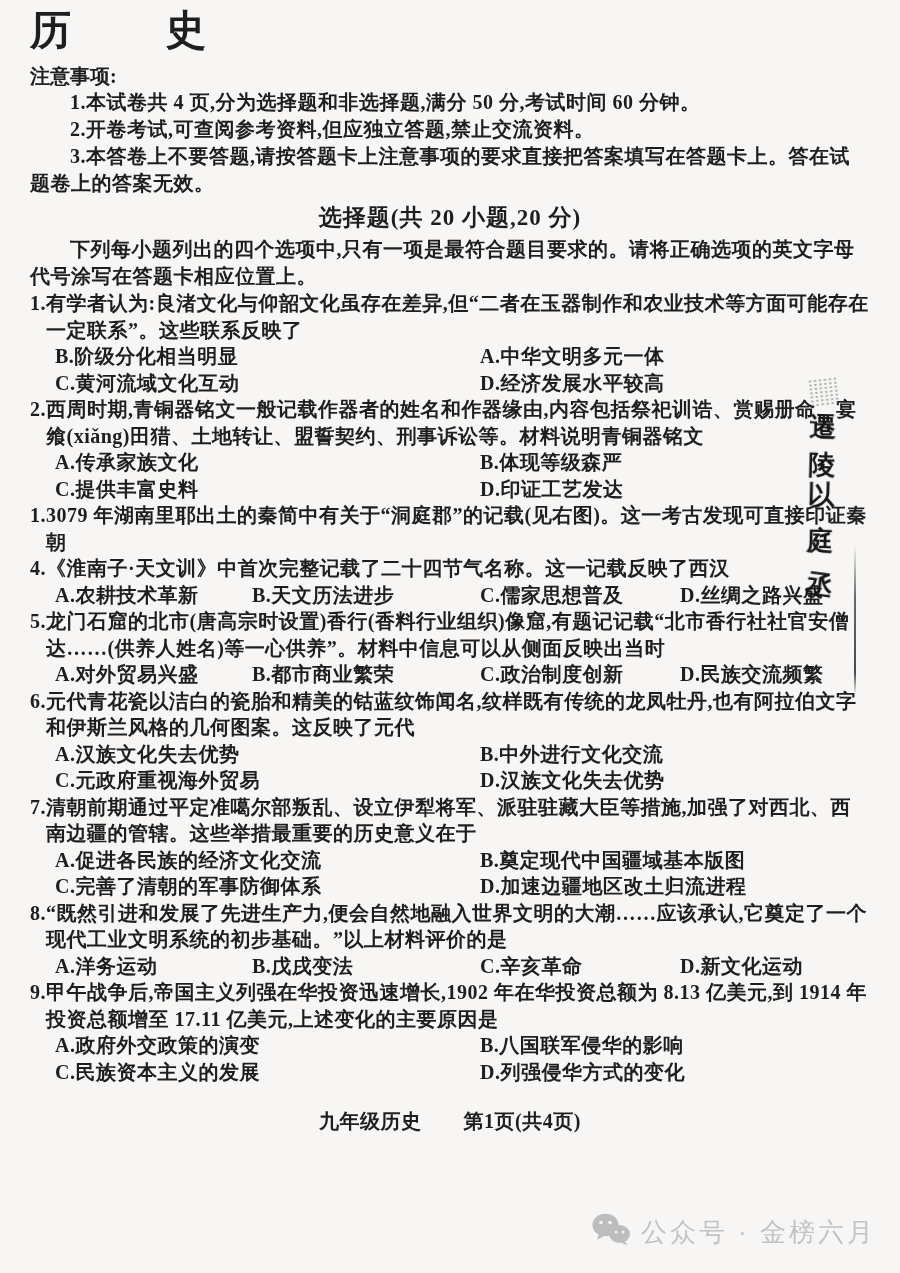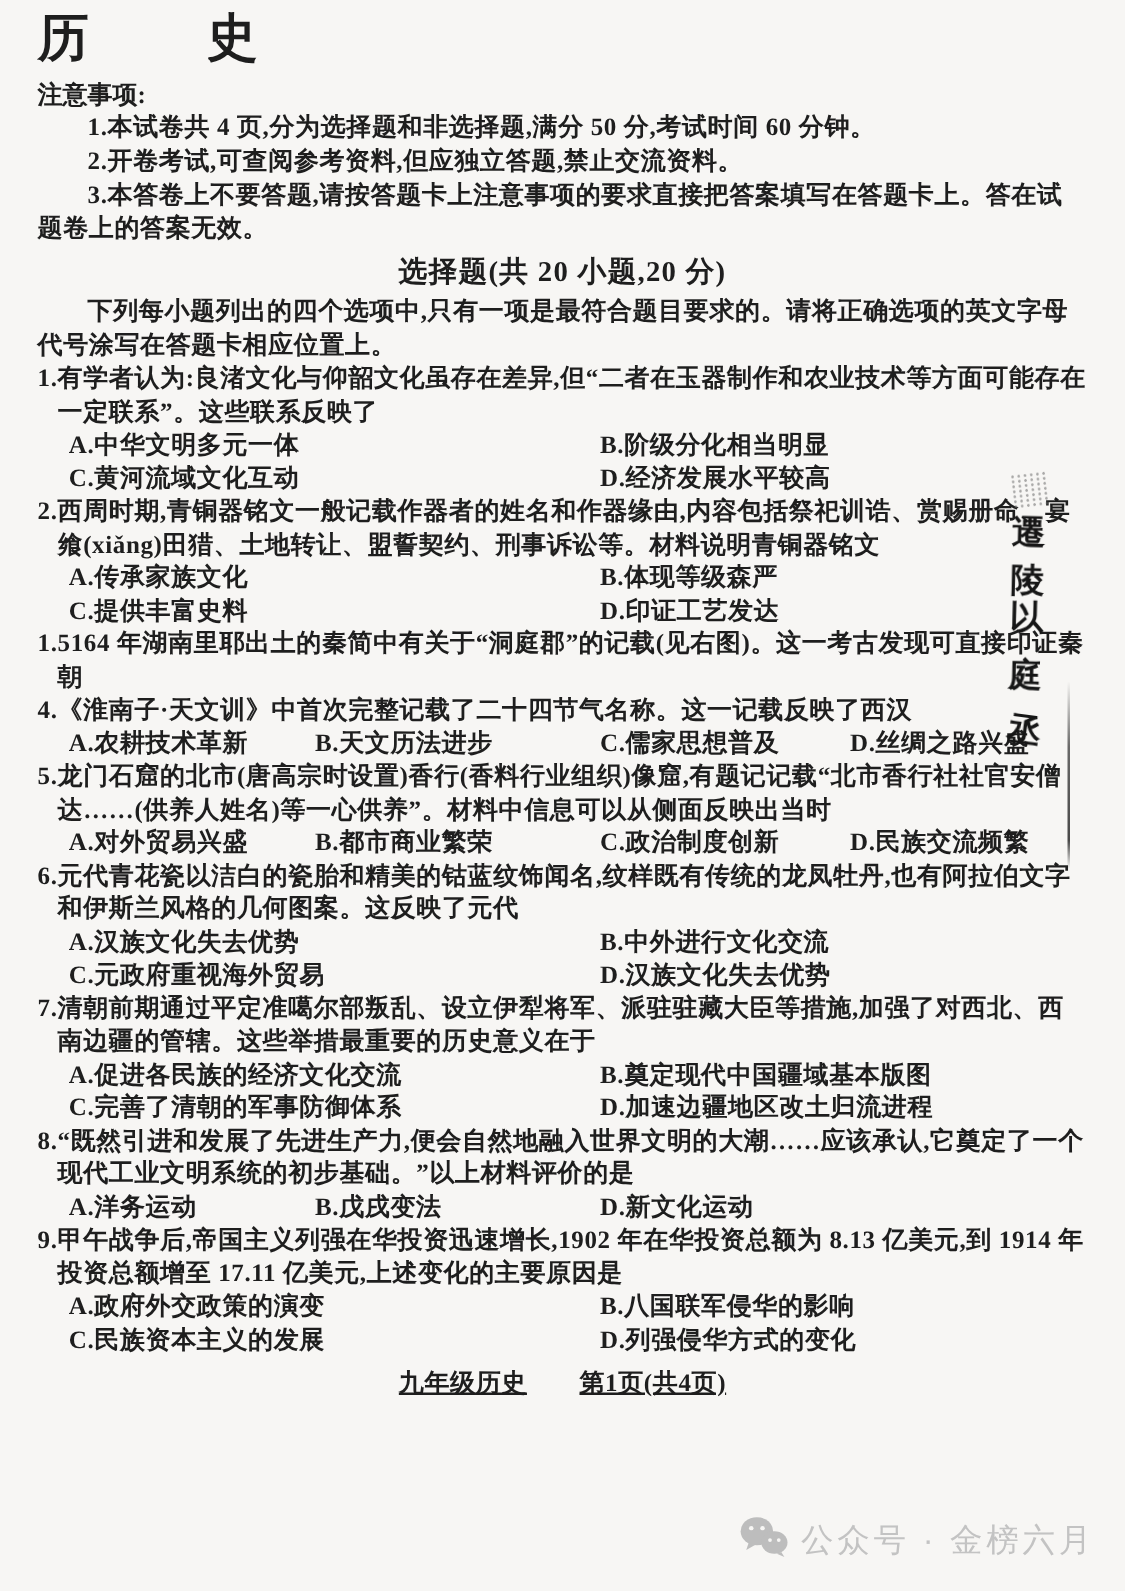--- a/index.html
+++ b/index.html
@@ -56,25 +56,24 @@
   }
   .opts{
     padding-left:25px;
     display:grid;
     font-size:20px;line-height:26.5px;
     letter-spacing:.5px;
   }
   .opts.cols2{grid-template-columns:425px 1fr;}
   .opts.cols4{grid-template-columns:197px 228px 200px 1fr;}
   .footer{
-    margin-top:9px;
+    margin-top:23px;
     text-align:center;
     font-size:20px;line-height:26px;
     letter-spacing:.5px;
-    text-decoration:underline;
   }
   .footer .page-num{margin-left:42px;}
   
   .slip{
     position:absolute;left:799px;top:378px;width:42px;height:320px;
     display:flex;flex-direction:column;align-items:center;
     transform:rotate(1.5deg);
   }
   .slip-noise{
     width:30px;height:28px;margin-bottom:6px;
@@ -120,37 +119,37 @@
         <p class="notice-item">3.本答卷上不要答题,请按答题卡上注意事项的要求直接把答案填写在答题卡上。答在试题卷上的答案无效。</p>
       </div>
 
     <h3 class="section-header">选择题(共 20 小题,20 分)</h3>
     <p class="intro">下列每小题列出的四个选项中,只有一项是最符合题目要求的。请将正确选项的英文字母代号涂写在答题卡相应位置上。</p>
 
     <div id="question-list">
         <div class="question">
           <div class="stem">1.有学者认为:良渚文化与仰韶文化虽存在差异,但“二者在玉器制作和农业技术等方面可能存在一定联系”。这些联系反映了</div>
           <div class="opts cols2">
+            <div class="opt">B.阶级分化相当明显</div>
             <div class="opt">A.中华文明多元一体</div>
-            <div class="opt">B.阶级分化相当明显</div>
             <div class="opt">C.黄河流域文化互动</div>
             <div class="opt">D.经济发展水平较高</div>
           </div>
         </div>
         <div class="question">
           <div class="stem">2.西周时期,青铜器铭文一般记载作器者的姓名和作器缘由,内容包括祭祀训诰、赏赐册命、宴飨(xiǎng)田猎、土地转让、盟誓契约、刑事诉讼等。材料说明青铜器铭文</div>
           <div class="opts cols2">
             <div class="opt">A.传承家族文化</div>
             <div class="opt">B.体现等级森严</div>
             <div class="opt">C.提供丰富史料</div>
             <div class="opt">D.印证工艺发达</div>
           </div>
         </div>
         <div class="question">
-          <div class="stem">1.5164 年湖南里耶出土的秦简中有关于“洞庭郡”的记载(见右图)。这一考古发现可直接印证秦朝</div>
+          <div class="stem">1.3079 年湖南里耶出土的秦简中有关于“洞庭郡”的记载(见右图)。这一考古发现可直接印证秦朝</div>
         </div>
         <div class="question">
           <div class="stem">4.《淮南子·天文训》中首次完整记载了二十四节气名称。这一记载反映了西汉</div>
           <div class="opts cols4">
             <div class="opt">A.农耕技术革新</div>
             <div class="opt">B.天文历法进步</div>
             <div class="opt">C.儒家思想普及</div>
             <div class="opt">D.丝绸之路兴盛</div>
           </div>
         </div>
@@ -179,20 +178,21 @@
             <div class="opt">B.奠定现代中国疆域基本版图</div>
             <div class="opt">C.完善了清朝的军事防御体系</div>
             <div class="opt">D.加速边疆地区改土归流进程</div>
           </div>
         </div>
         <div class="question">
           <div class="stem">8.“既然引进和发展了先进生产力,便会自然地融入世界文明的大潮……应该承认,它奠定了一个现代工业文明系统的初步基础。”以上材料评价的是</div>
           <div class="opts cols4">
             <div class="opt">A.洋务运动</div>
             <div class="opt">B.戊戌变法</div>
+            <div class="opt">C.辛亥革命</div>
             <div class="opt">D.新文化运动</div>
           </div>
         </div>
         <div class="question">
           <div class="stem">9.甲午战争后,帝国主义列强在华投资迅速增长,1902 年在华投资总额为 8.13 亿美元,到 1914 年投资总额增至 17.11 亿美元,上述变化的主要原因是</div>
           <div class="opts cols2">
             <div class="opt">A.政府外交政策的演变</div>
             <div class="opt">B.八国联军侵华的影响</div>
             <div class="opt">C.民族资本主义的发展</div>
             <div class="opt">D.列强侵华方式的变化</div>

